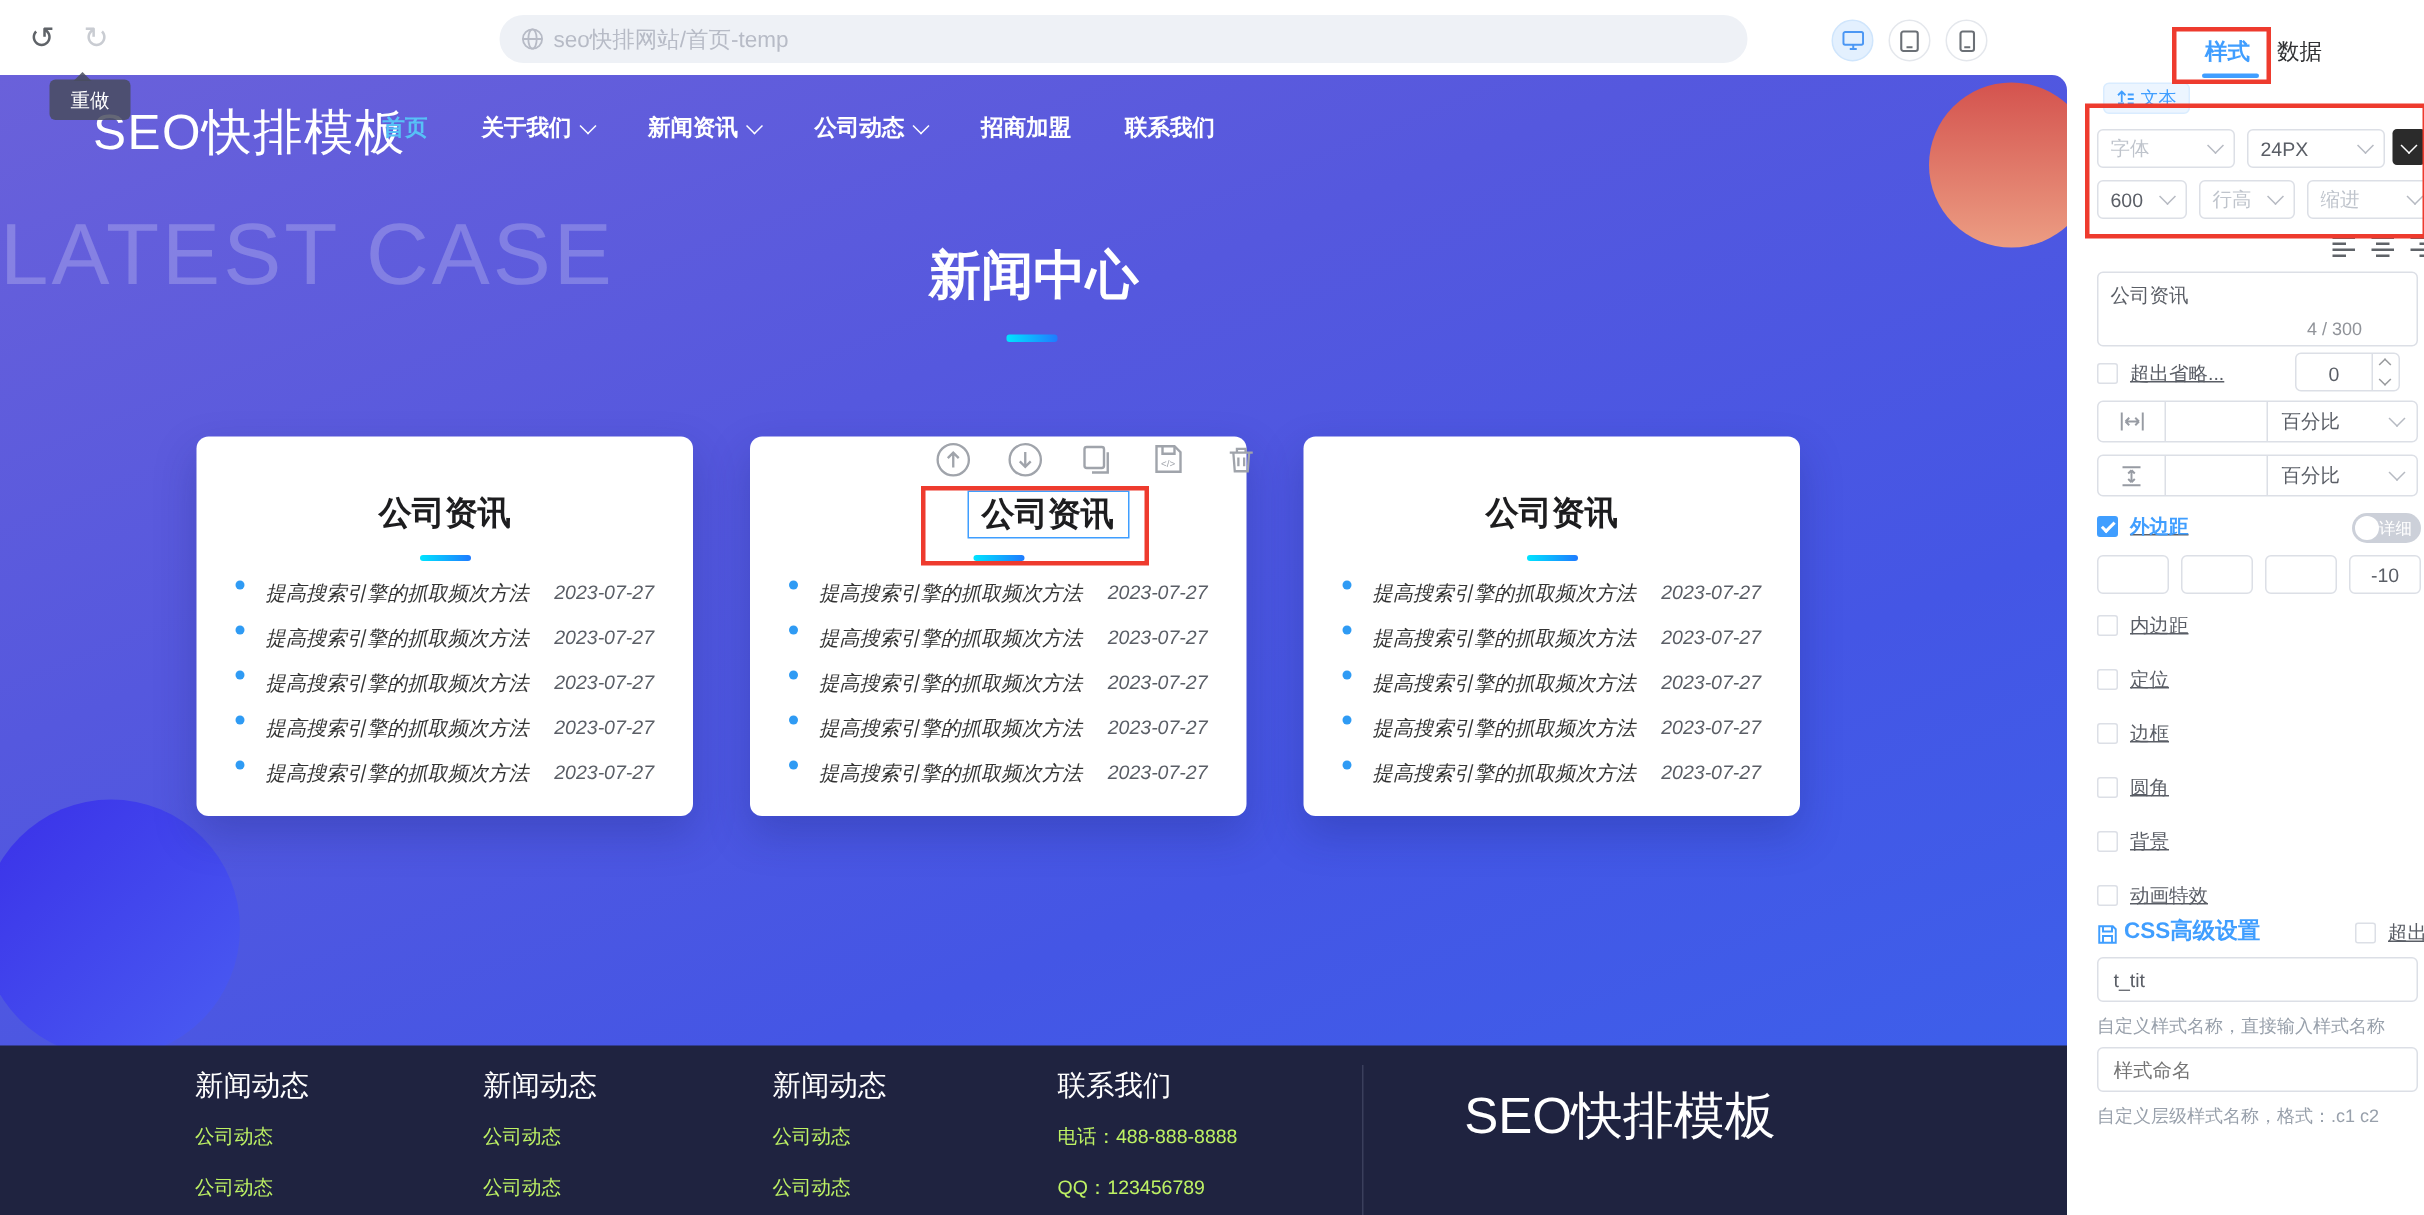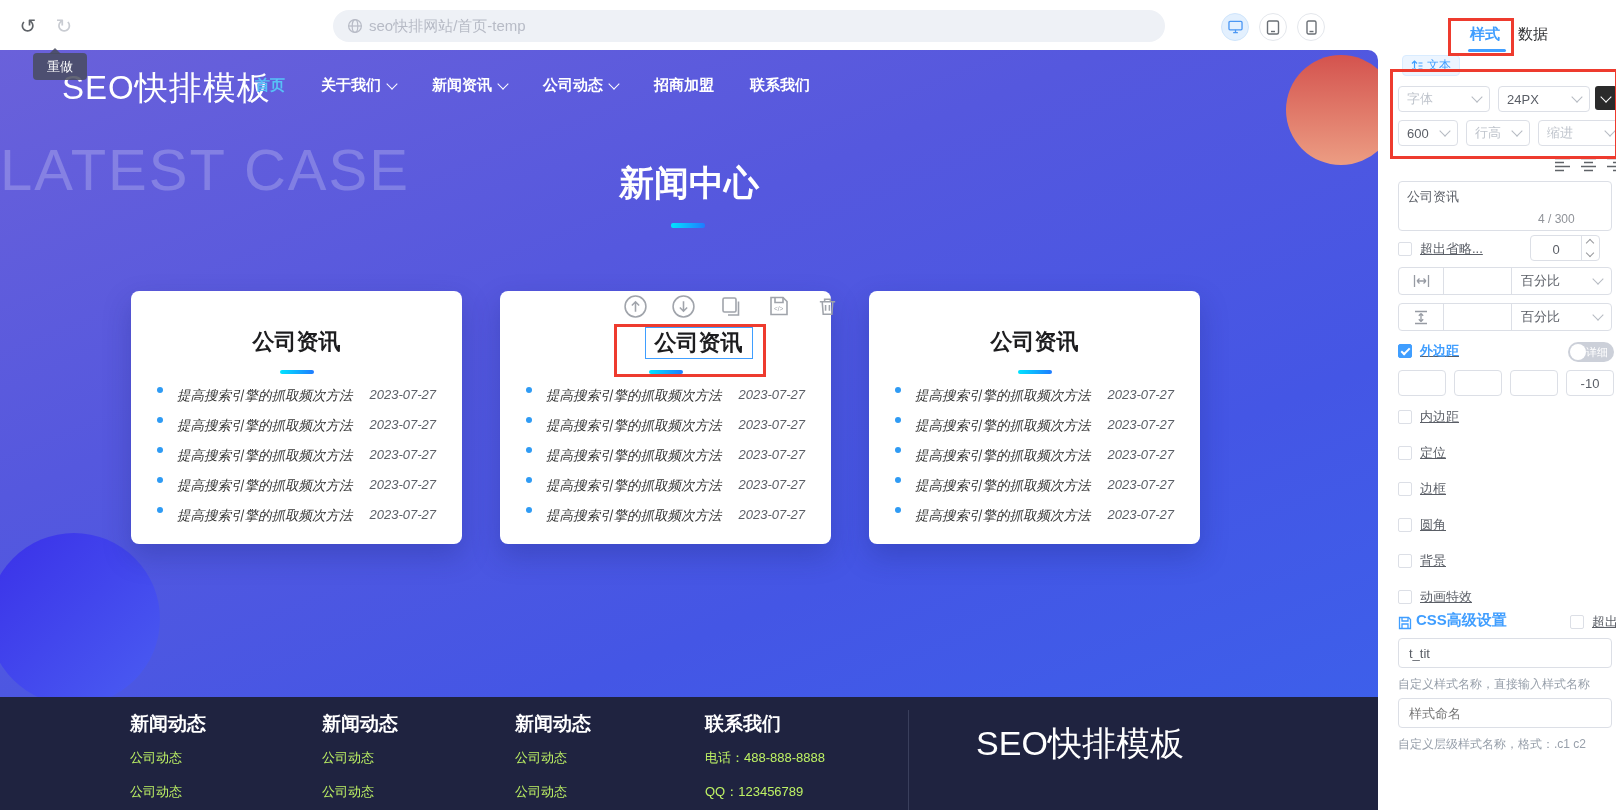--- a/index.html
+++ b/index.html
@@ -53,21 +53,21 @@
   .nrow{display:flex;height:30px;padding:0 26px;font-style:italic;}
   .dot{width:6px;height:6px;border-radius:50%;background:#2f9bf4;margin-right:14px;flex:none;}
   .ntext{flex:1;font-size:13.5px;color:#333;}
   .ndate{font-size:13px;color:#5a5e66;}
 
   .eltoolbar{position:absolute;left:622px;top:243px;display:flex;gap:22px;z-index:6;}
   .eltoolbar .tico{width:26px;height:26px;display:flex;align-items:center;justify-content:center;cursor:pointer;}
 
   .sitefooter{position:absolute;left:0;top:647px;width:100%;height:113px;background:#1f2340;}
   .fcol{position:absolute;top:0;}
-  .fhead{font-size:19px;font-weight:bold;color:#fff;position:absolute;top:14px;white-space:nowrap;text-align:center;}
+  .fhead{font-size:19px;font-weight:normal;color:#fff;position:absolute;top:14px;white-space:nowrap;text-align:center;}
   .flink{font-size:13px;color:#bef264;position:absolute;white-space:nowrap;cursor:pointer;}
   .fdivider{position:absolute;left:908px;top:13px;width:1px;height:100px;background:#3a3f5c;}
   .fbrand{position:absolute;left:930px;top:24px;width:300px;text-align:center;font-size:34px;color:#fff;}
 
   
   .panelwrap{position:absolute;left:1378px;top:0;width:238px;height:810px;background:#fff;}
   .panel{position:absolute;left:8px;top:16px;width:230px;height:810px;background:#fff;}
   .ptab{position:absolute;top:9px;font-size:15px;color:#303133;cursor:pointer;}
   .ptab.active{color:#409eff;font-weight:bold;}
   .ptab-line{position:absolute;left:82px;top:33px;width:38px;height:3px;background:#409eff;border-radius:2px;}

